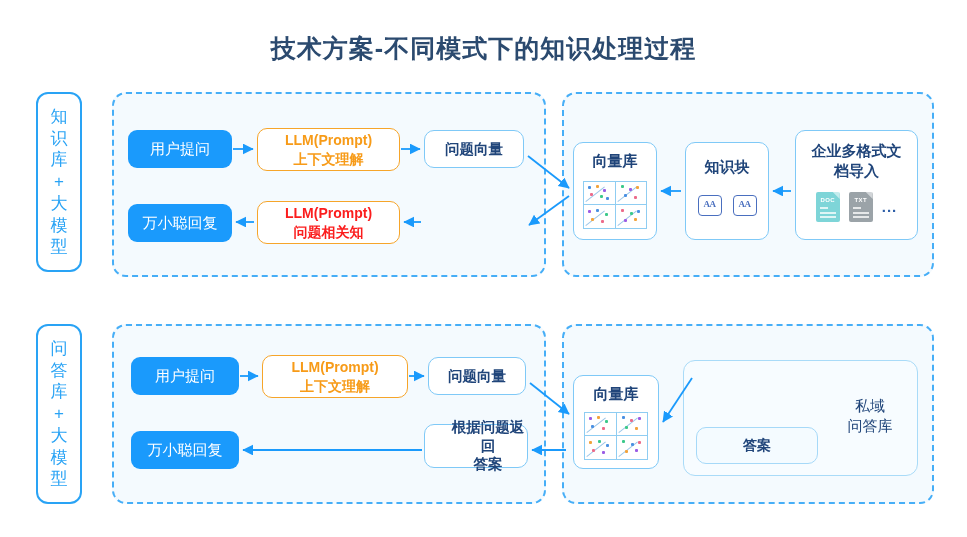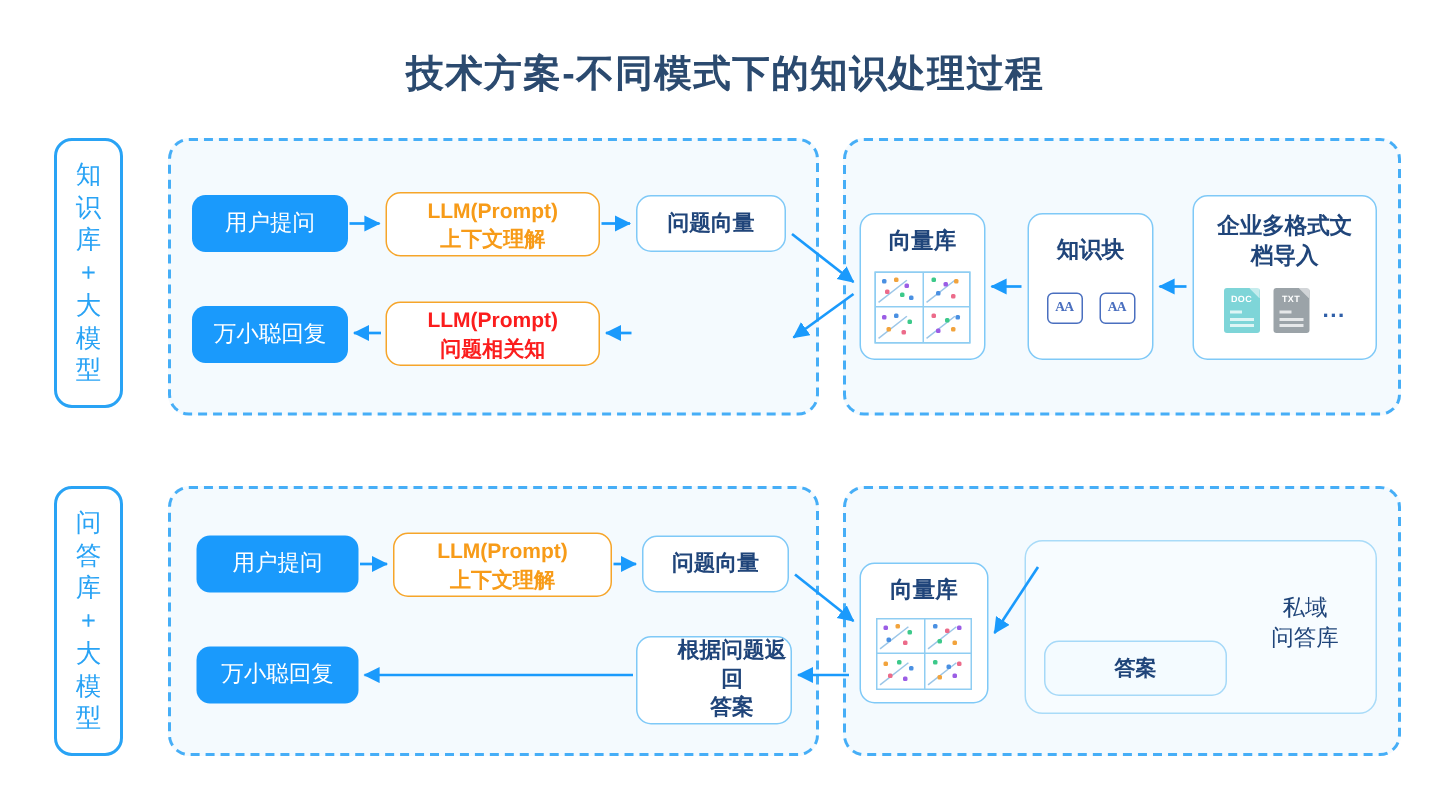--- a/index.html
+++ b/index.html
@@ -323,21 +323,21 @@
   </div>
 
   <div class="node node-light" style="left:428px; top:357px; width:98px; height:38px;">
     <span>问题向量</span>
   </div>
 
   <div class="node node-filled" style="left:131px; top:431px; width:108px; height:38px;">
     <span>万小聪回复</span>
   </div>
 
-  <div class="node node-light" style="left:424px; top:424px; width:104px; height:59px; flex-direction:column;padding-left:24px;">
+  <div class="node node-light" style="left:424px; top:424px; width:104px; height:44px; flex-direction:column;padding-left:24px;">
     <span>根据问题返回</span>
     <span>答案</span>
   </div>
 
   <div class="node node-plain" style="left:573px; top:375px; width:86px; height:94px; padding-top:8px; justify-content:flex-start;">
     <div class="box-title">向量库</div>
     <div class="vec-grid" style="margin-top:8px;">
       <div class="vec-cell">
         <div class="diag"></div>
         <div class="dot" style="left:4px;top:4px;background:#9b5de5;"></div>

